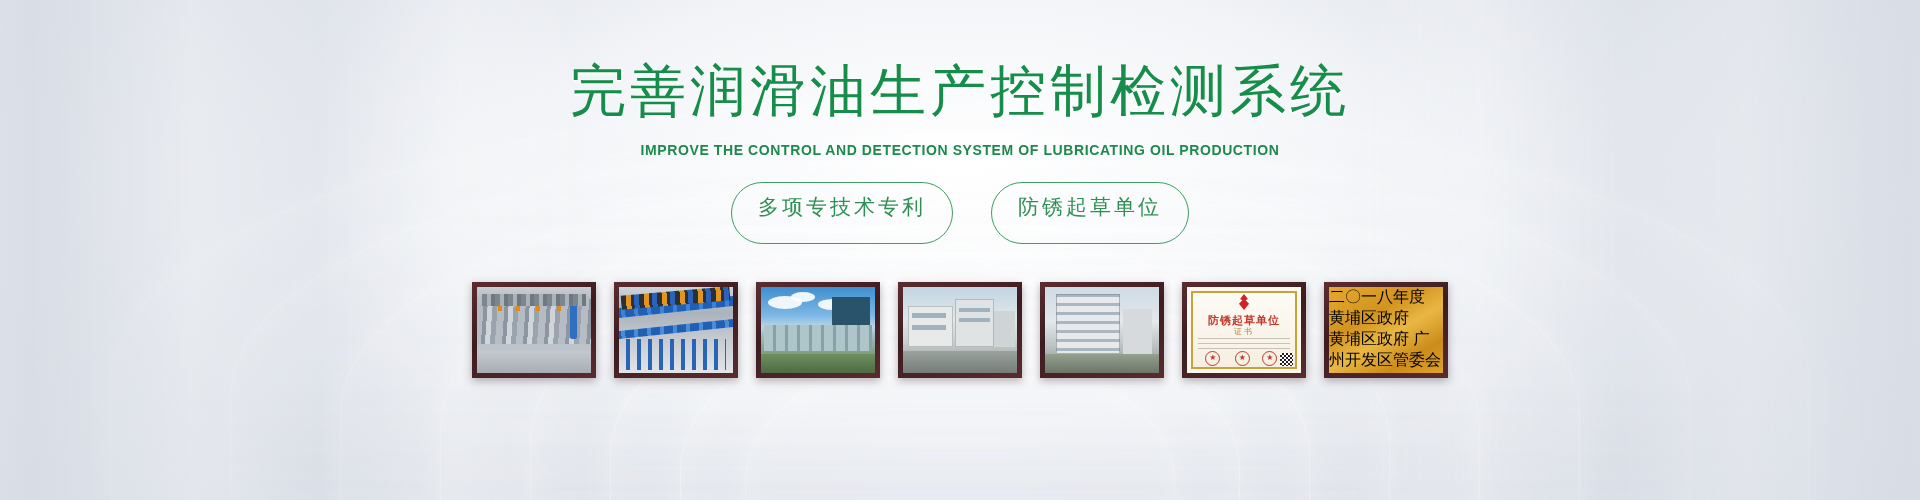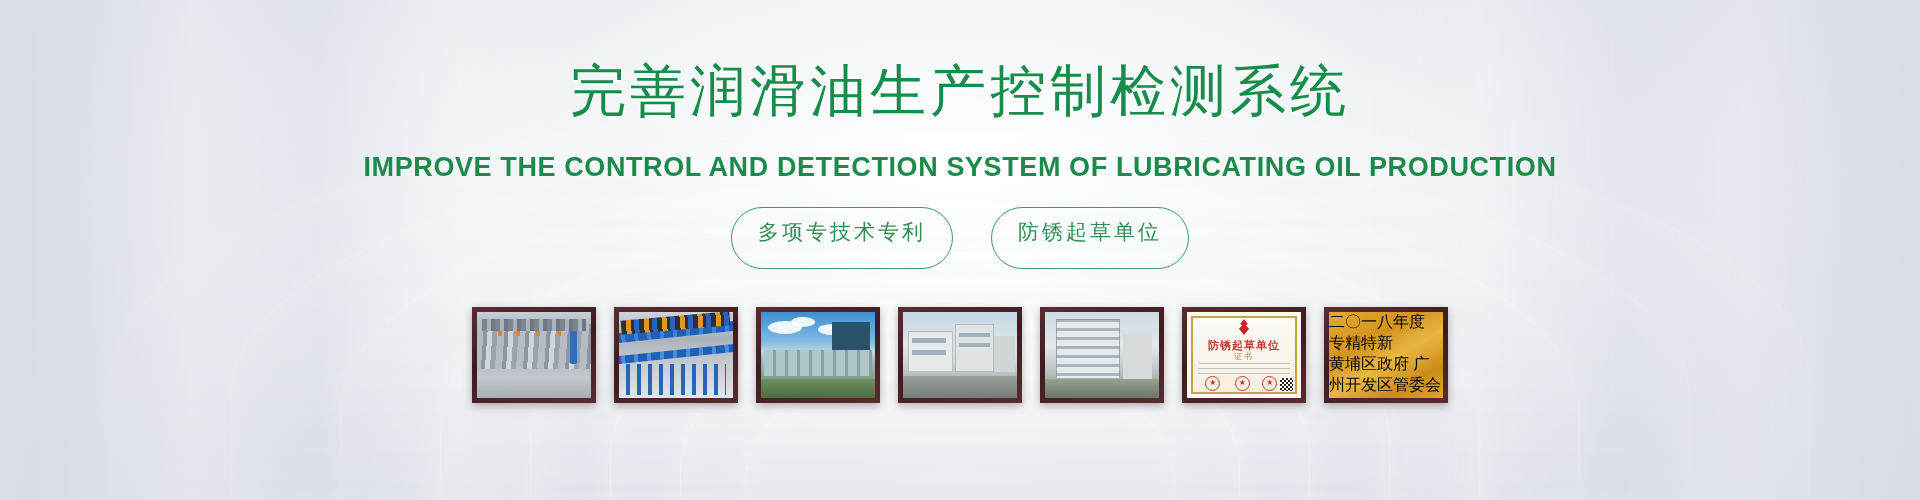--- a/index.html
+++ b/index.html
@@ -55,22 +55,22 @@
     margin-top: 54px;
     font-size: 56px;
     font-weight: 400;
     letter-spacing: 4px;
     color: #168d4a;
     text-shadow: 0 2px 3px rgba(255,255,255,0.9), 0 1px 0 rgba(255,255,255,1);
     white-space: nowrap;
     font-family: "DejaVu Sans", "Liberation Sans", sans-serif;
   }
   .title-en {
-    margin-top: 22px;
-    font-size: 27px;
+    margin-top: 12px;
+    font-size: 14px;
     font-weight: 700;
     letter-spacing: 0.6px;
     color: #1d8a4b;
     white-space: nowrap;
     font-family: "Liberation Sans", sans-serif;
   }
   .pills {
     margin-top: 24px;
     display: flex; gap: 38px;
   }
@@ -336,21 +336,21 @@
         </div>
       </div>
 
 
       <div class="card">
         <div class="inner">
           <div class="gold2">
             <div class="frm"></div>
             <div class="logo"></div>
             <div class="year">二〇一八年度</div>
-            <div class="main">专精特新</div>
+            <div class="main">黄埔区政府</div>
             <div class="org">黄埔区政府  广州开发区管委会</div>
             <div class="date">2018年12月</div>
           </div>
         </div>
       </div>
 
     </div>
   </div>
 </div>
 

